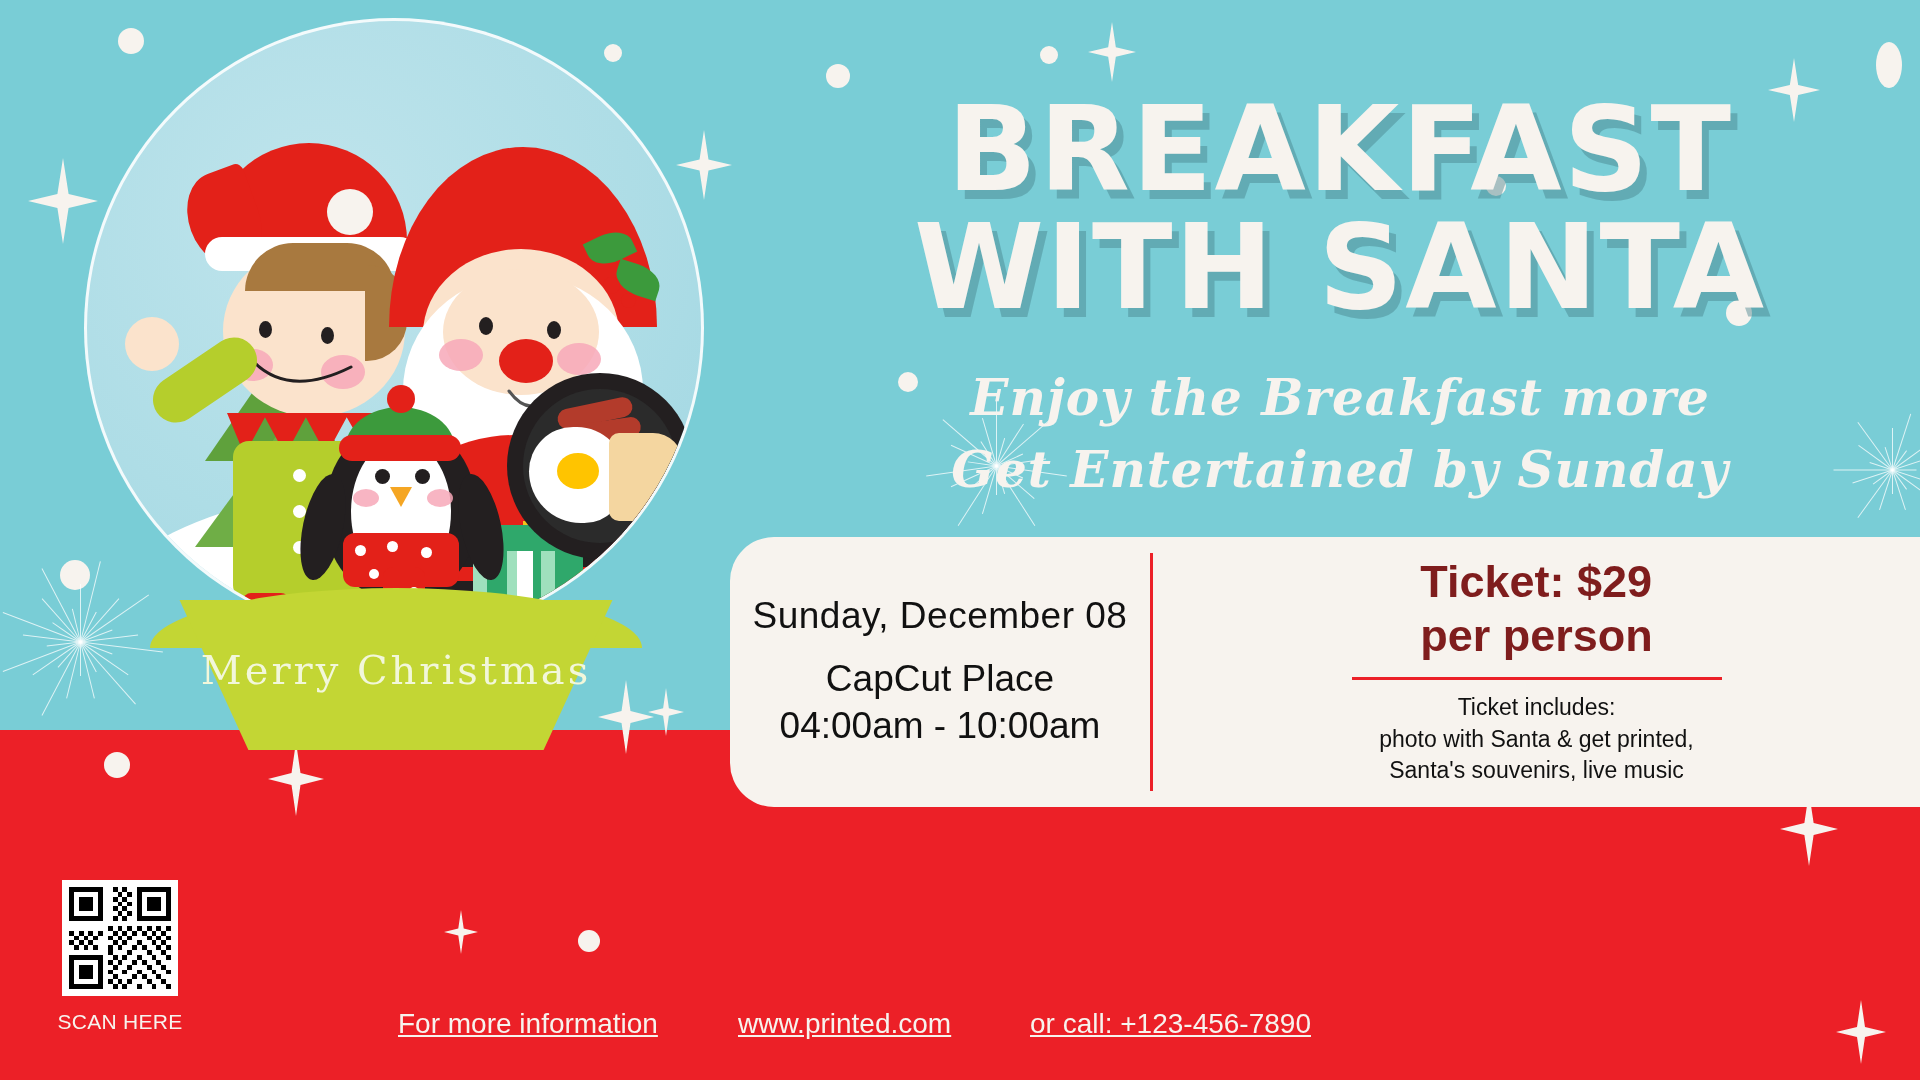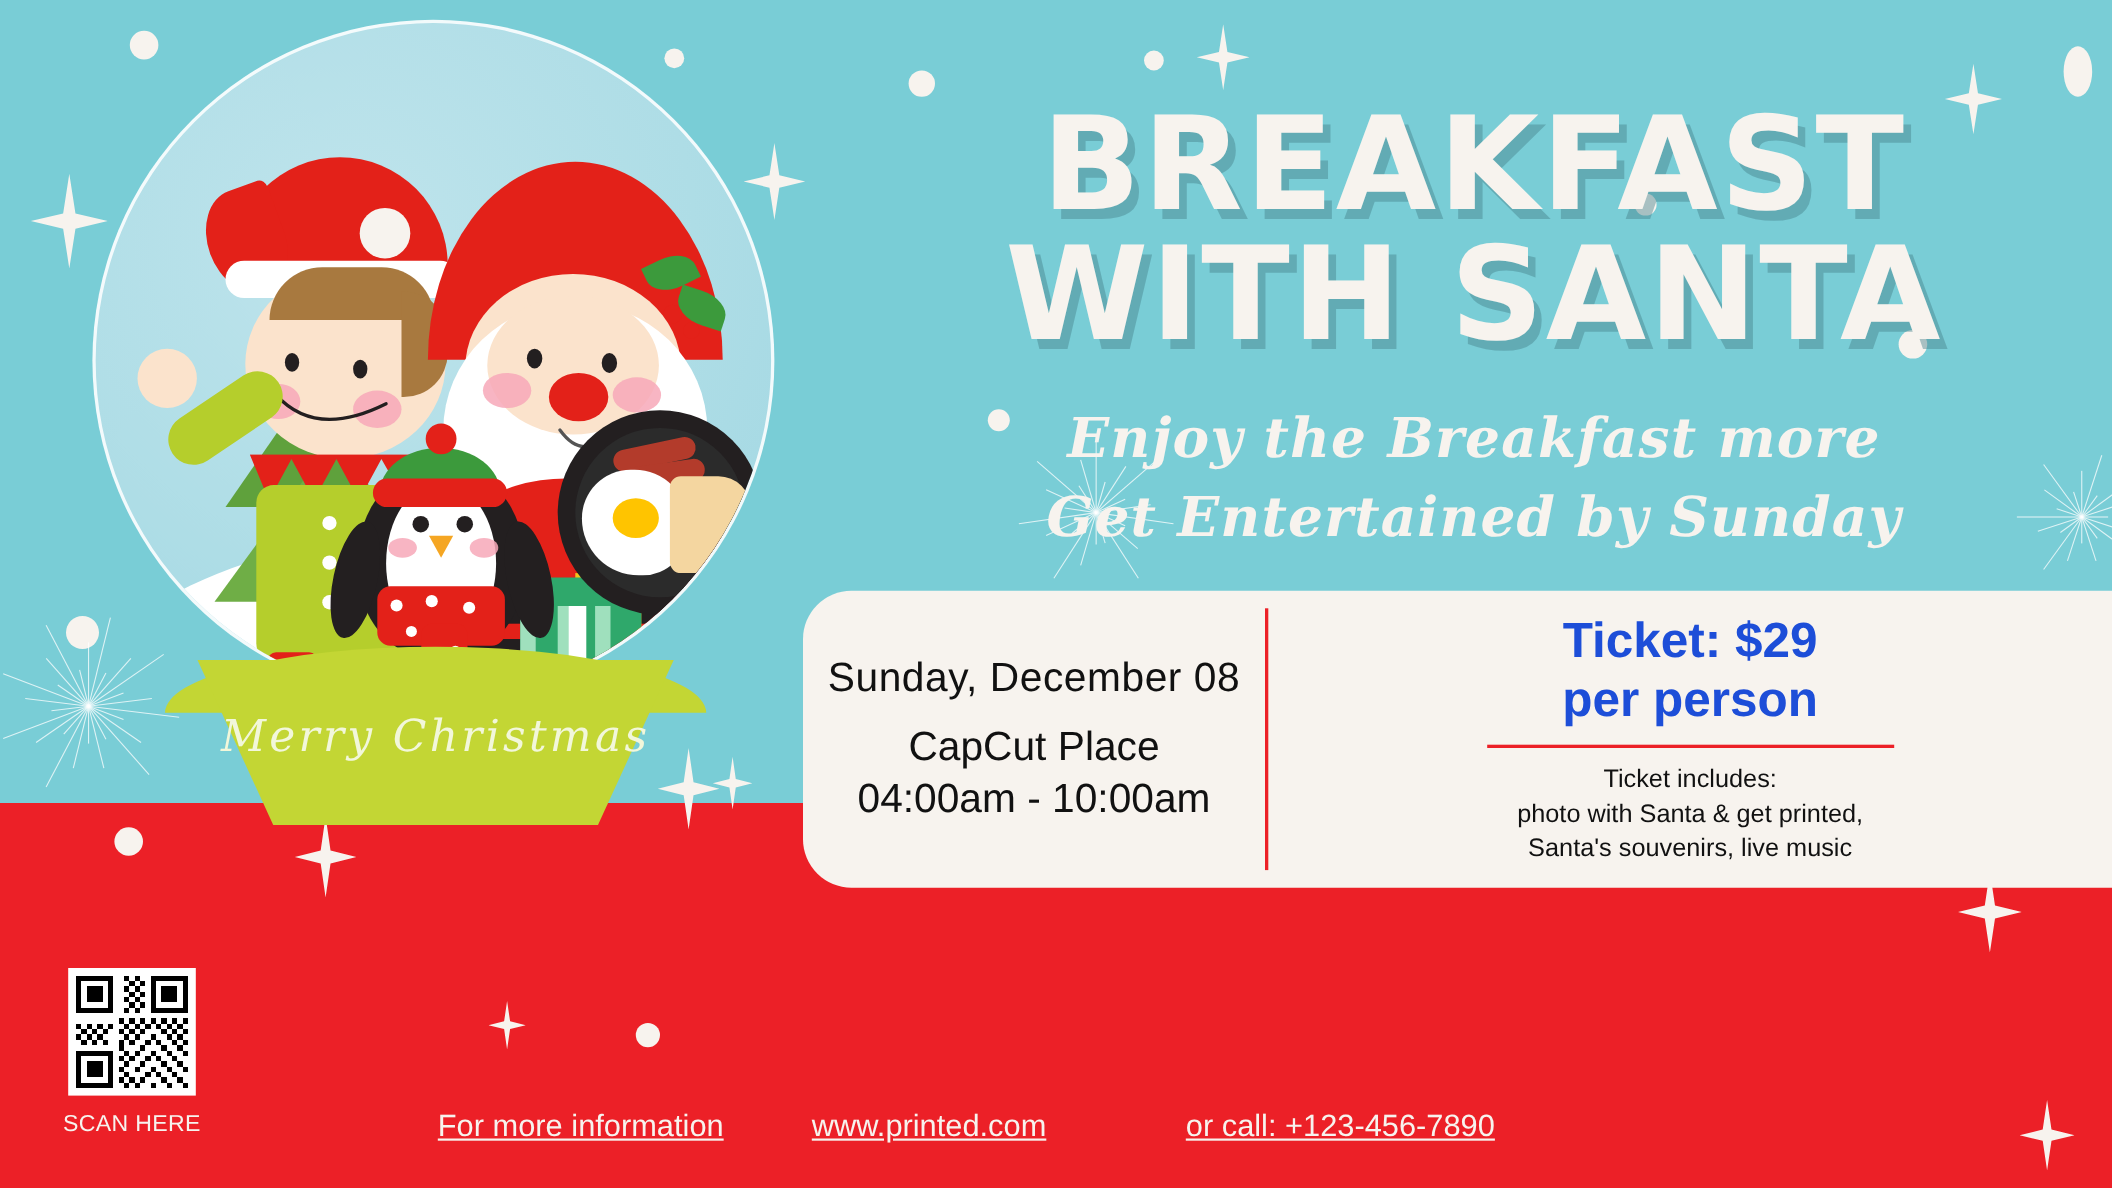--- a/index.html
+++ b/index.html
@@ -46,21 +46,21 @@
     clip-path: polygon(6% 0%, 94% 0%, 80% 100%, 20% 100%);
     border-radius:0 0 18px 18px;
   }
   .globe-base-curve {
     position:absolute; left:84px; top:578px; width:492px; height:60px;
     background:#C3D634; border-radius:50%/100% 100% 0 0;
   }
   .merry {
     position:absolute; left:84px; top:600px; width:492px; height:120px;
     display:flex; align-items:center; justify-content:center;
-    color:#F2F7DA; font-family:"DejaVu Serif", serif; font-style:italic;
+    color:#F2F7DA; font-family:"DejaVu Serif", serif; 
     font-size:40px; letter-spacing:3px; transform:rotate(0deg);
   }
 
   
   .tree-t { position:absolute; width:0; height:0; border-left:62px solid transparent; border-right:62px solid transparent; }
   .tree-trunk { position:absolute; background:#5F8E3E; }
 
   
   .elf-hat { position:absolute; background:#E32119; }
   .elf-face { position:absolute; background:#FBE3CC; border-radius:50%; }
@@ -138,40 +138,40 @@
     gap:18px; color:#111; padding:0 16px;
   }
   #card-left .line1 { font-size:37px; letter-spacing:.5px; }
   #card-left .line2 { font-size:37px; line-height:1.28; text-align:center; }
   .v-divider { width:3px; background:#EC2027; margin:16px 0; }
   #card-right {
     flex:1; display:flex; flex-direction:column; align-items:center;
     padding:18px 40px 10px;
   }
   #ticket-price {
-    font-size:45px; font-weight:bold; color:#1d4ed8; text-align:center; line-height:1.2;
+    font-size:45px; font-weight:bold; color:#7f1d1d; text-align:left; line-height:1.2;
   }
   .h-divider { width:370px; height:3px; background:#EC2027; margin:14px 0 12px; }
   #ticket-includes { font-size:23px; color:#111; text-align:center; line-height:1.38; }
 
   
   #qr-block { position:absolute; left:40px; top:880px; width:160px; }
   #qr { width:116px; height:116px; background:#FFFFFF; padding:7px; margin:0 auto; }
   #qr svg { display:block; }
   #scan-here {
     margin-top:14px; text-align:center; color:#F7F3EE; font-size:21px;
     font-family:"Liberation Sans", sans-serif; letter-spacing:.3px;
   }
   .footer-text {
     position:absolute; top:1008px; color:#F7F3EE; font-size:28px;
     font-family:"Liberation Sans", sans-serif; white-space:nowrap;text-decoration:underline;
   }
   #f-info { left:398px; }
   #f-web  { left:738px; }
-  #f-call { left:1078px; }
+  #f-call { left:1030px; }
 </style>
 </head>
 <body>
 
 <div id="poster">
 
   <div class="band-teal"></div>
   <div class="band-red"></div>
 
   <div class="dot" style="left:118px;top:28px;width:26px;height:26px;"></div>

